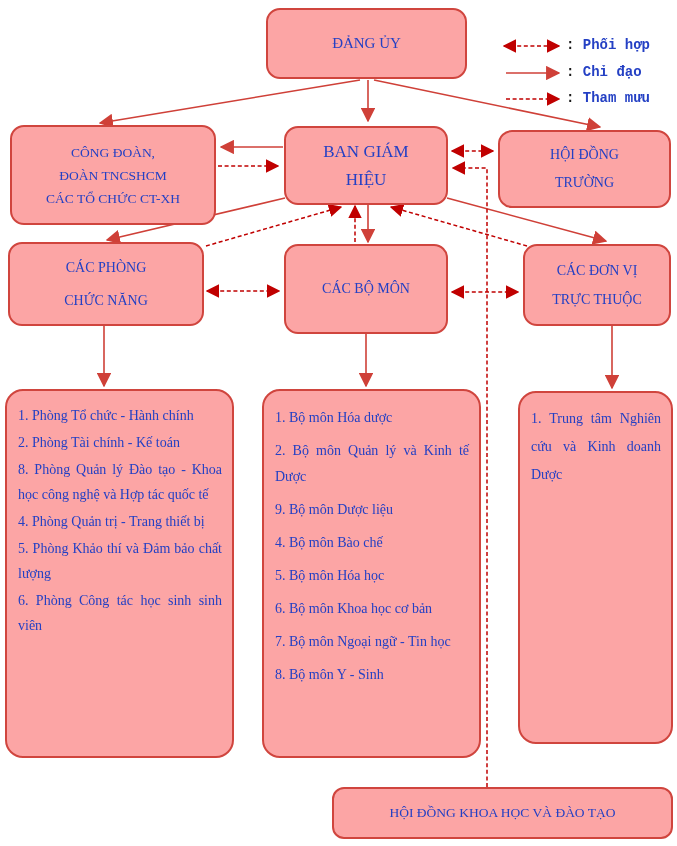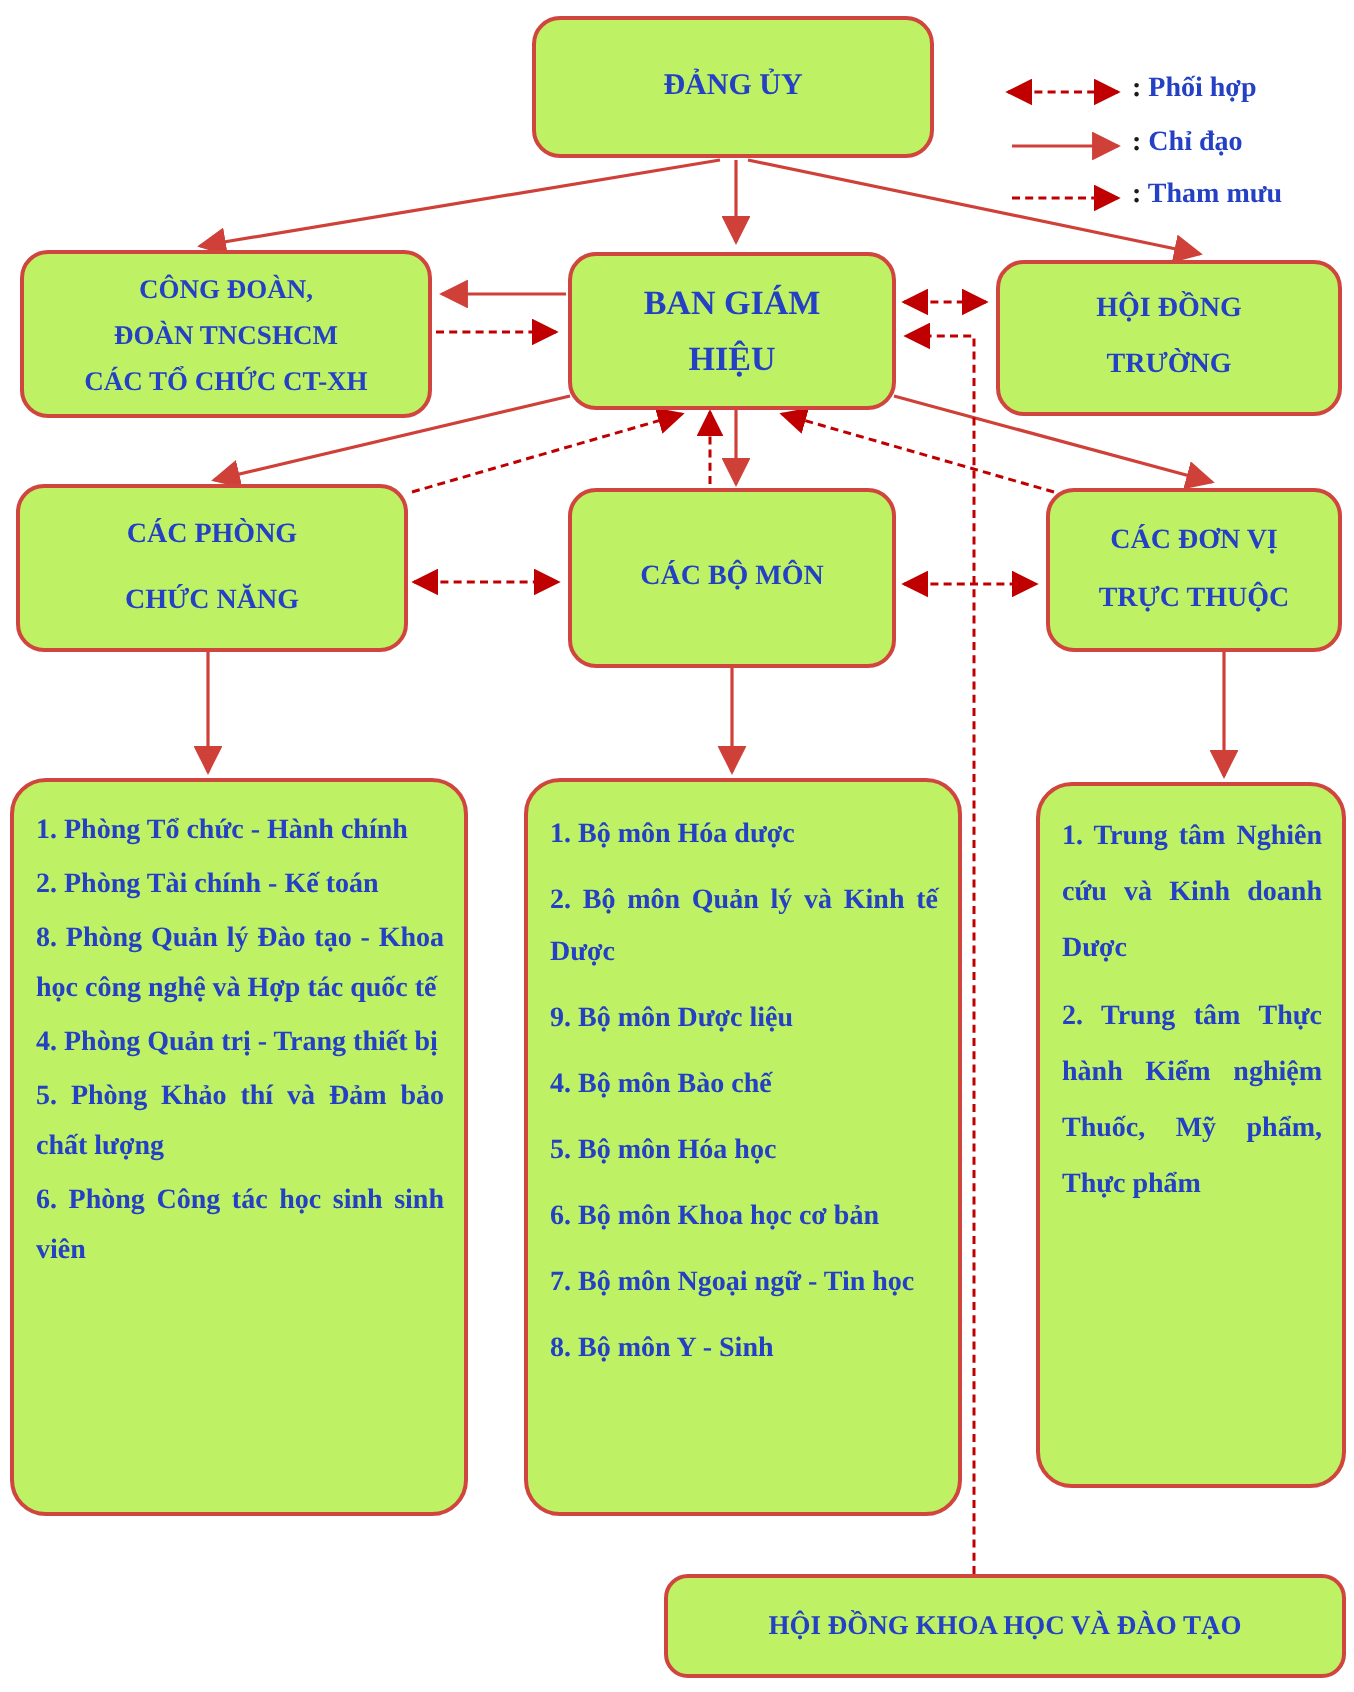--- a/index.html
+++ b/index.html
@@ -10,54 +10,54 @@
     --c-colon:#1a1a1a;
     --c-bg:#ffffff;
   }
   html,body{margin:0;padding:0;background:var(--c-bg);}
   #canvas{
     position:relative;width:677px;height:846px;background:var(--c-bg);
     font-family:"Liberation Serif","DejaVu Serif",serif;
     overflow:hidden;
   }
   .box{
-    position:absolute;box-sizing:border-box;background:#bef264;
+    position:absolute;box-sizing:border-box;background:#fca5a5;
     border:2px solid var(--c-border);
-    color:var(--c-blue);font-weight:bold;text-align:center;
+    color:var(--c-blue);font-weight:normal;text-align:center;
   }
   .hdr{display:flex;flex-direction:column;justify-content:center;align-items:center;}
   .rad14{border-radius:14px;}
   .rad18{border-radius:18px;}
   .rad10{border-radius:12px;}
   .listbox{
     text-align:left;padding:12px 10px 8px 11px;
   }
   .listbox .item{ text-align:justify; }
   #list-left .item{ font-size:14px;line-height:25px;margin-bottom:2px; }
   #list-mid  .item{ font-size:14px;line-height:26px;margin-bottom:7px; }
   #list-right .item{ font-size:14px;line-height:28px;margin-bottom:6px; }
   .nl{ }
   #box-dang-uy{ left:266px;top:8px;width:201px;height:71px;font-size:15px; }
-  #box-cong-doan{ left:10px;top:125px;width:206px;height:84px;font-size:13.5px;line-height:23px; }
+  #box-cong-doan{ left:10px;top:125px;width:206px;height:100px;font-size:13.5px;line-height:23px; }
   #box-bgh{ left:284px;top:126px;width:164px;height:79px;font-size:17px;line-height:28px;justify-content:center; }
   #box-hdt{ left:498px;top:130px;width:173px;height:78px;font-size:14px;line-height:28px; }
   #box-cac-phong{ left:8px;top:242px;width:196px;height:84px;font-size:14px;line-height:33px; }
   #box-cac-bo-mon{ left:284px;top:244px;width:164px;height:90px;font-size:14px; }
   #box-cac-don-vi{ left:523px;top:244px;width:148px;height:82px;font-size:14px;line-height:29px; }
   #list-left{ left:5px;top:389px;width:229px;height:369px; }
   #list-mid{ left:262px;top:389px;width:219px;height:369px;padding-top:14px; }
   #list-right{ left:518px;top:391px;width:155px;height:353px;}
   #box-hdkhdt{ left:332px;top:787px;width:341px;height:52px;font-size:13.5px; }
   #connectors{ position:absolute;left:0;top:0;width:677px;height:846px;pointer-events:none; }
   .ln-s{ stroke:var(--c-solid);stroke-width:1.6;fill:none; }
   .ln-d{ stroke:var(--c-dashed);stroke-width:1.5;fill:none;stroke-dasharray:4 2.6; }
   .mh-s{ fill:var(--c-solid); }
   .mh-d{ fill:var(--c-dashed); }
   .legend-row{
-    position:absolute;height:18px;font-size:14px;font-weight:bold;white-space:nowrap;
+    position:absolute;height:18px;font-size:14px;font-weight:bold;white-space:nowrap;font-family:Liberation Mono, monospace;
   }
   .legend-colon{ color:var(--c-colon); }
   .legend-label{ color:var(--c-blue); }
   #legend-row-1{ left:566px;top:37px; }
   #legend-row-2{ left:566px;top:64px; }
   #legend-row-3{ left:566px;top:90px; }
 </style>
 </head>
 <body>
 
@@ -151,20 +151,19 @@
       <div class="item">9. Bộ môn Dược liệu</div>
       <div class="item">4. Bộ môn Bào chế</div>
       <div class="item">5. Bộ môn Hóa học</div>
       <div class="item">6. Bộ môn Khoa học cơ bản</div>
       <div class="item">7. Bộ môn Ngoại ngữ - Tin học</div>
       <div class="item">8.  Bộ môn Y - Sinh</div>
     </div>
 
   <div class="box listbox rad18" id="list-right">
       <div class="item">1. Trung tâm Nghiên cứu và Kinh doanh Dược</div>
-      <div class="item">2. Trung tâm Thực hành Kiểm nghiệm Thuốc, Mỹ phẩm, Thực phẩm</div>
     </div>
 
   <div class="box hdr rad10" id="box-hdkhdt">
     <span>HỘI ĐỒNG KHOA HỌC VÀ ĐÀO TẠO</span>
   </div>
 
 </div>
 
 </body></html>

